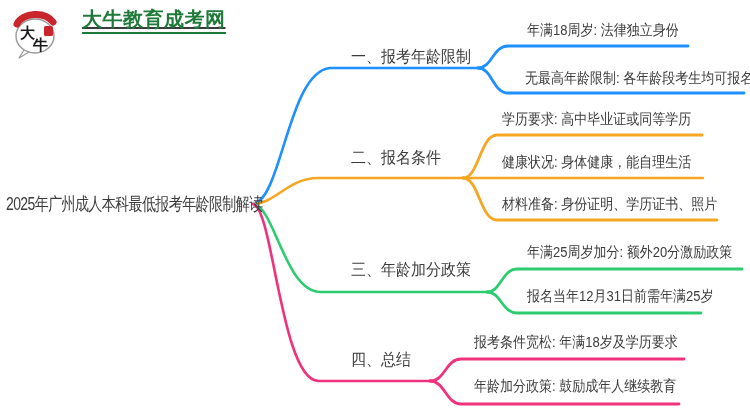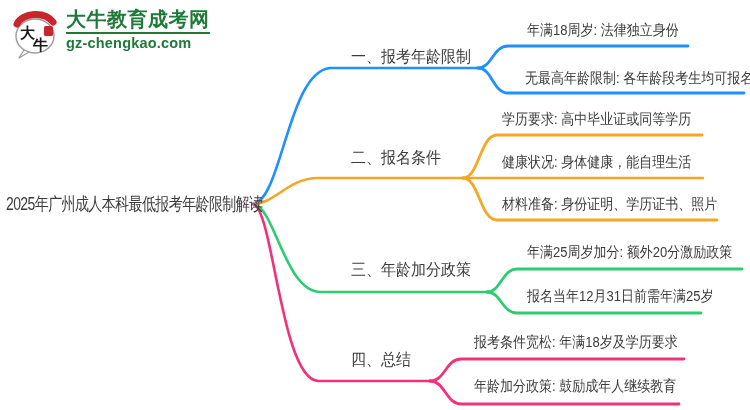--- a/index.html
+++ b/index.html
@@ -3,21 +3,21 @@
 <meta charset="utf-8">
 <style>
   html,body{margin:0;padding:0;background:#fff;}
   .canvas{
     position:relative;width:750px;height:410px;background:#ffffff;overflow:hidden;
     font-family:"Liberation Sans","DejaVu Sans",sans-serif;color:#3b3b3b;
   }
   
   .logo{position:absolute;left:12px;top:8px;display:flex;align-items:flex-start;}
   .logo-icon{width:48px;height:52px;}
-  .logo-text{margin-left:6px;}
+  .logo-text{margin-left:22px;text-decoration:underline;}
   .logo-title{
     font-size:20px;font-weight:bold;color:#1f7a3a;letter-spacing:0.5px;
     line-height:1.15;border-bottom:2px solid #1f7a3a;padding-bottom:1px;
   }
   .logo-domain{font-size:14.5px;font-weight:bold;color:#1f7a3a;letter-spacing:0.2px;margin-top:1px;}
   
   .lines{position:absolute;left:0;top:0;width:750px;height:410px;}
   .node{position:absolute;white-space:nowrap;line-height:1.25;}
   .root{
     left:6px;top:196px;width:246px;font-size:14px;letter-spacing:-0.6px;
@@ -52,21 +52,20 @@
 
       <path d="M5,16 A20,15 0 0 1 41,14" fill="none" stroke="#c9252c" stroke-width="7" stroke-linecap="round"></path>
 
       <text x="8" y="30" font-size="15" font-weight="bold" fill="#1a1a1a" font-family="'DejaVu Sans',sans-serif">大</text>
       <text x="21" y="42" font-size="15" font-weight="bold" fill="#1a1a1a" font-family="'DejaVu Sans',sans-serif">牛</text>
 
       <rect x="32" y="18" width="9" height="10" rx="1.5" fill="#c9252c"></rect>
     </svg>
     <div class="logo-text">
       <div class="logo-title">大牛教育成考网</div>
-      <div class="logo-domain">gz-chengkao.com</div>
     </div>
   </div>
 
   <svg class="lines" viewBox="0 0 750 410">
 
     <g fill="none" stroke-linecap="round">
       <path d="M253,204 C282,200 288,72 330,68 H478" stroke-width="2.6" stroke="#1E90FF"></path>
       <path d="M478,68 C492,68 493,46 508,46 H688" stroke-width="2.8" stroke="#1E90FF"></path>
       <path d="M478,68 C492,68 493,93 508,93 H744" stroke-width="2.8" stroke="#1E90FF"></path>
     </g>

